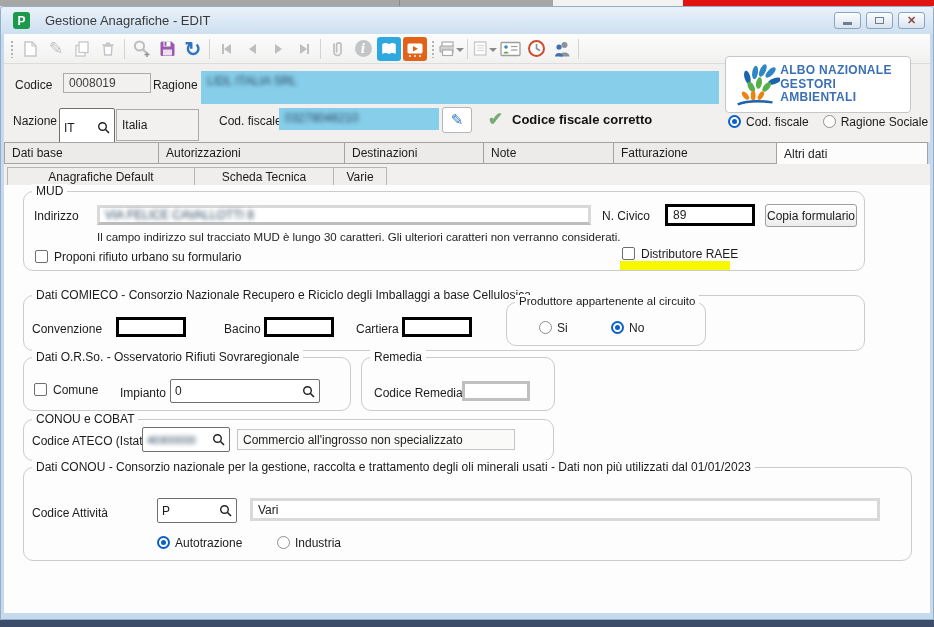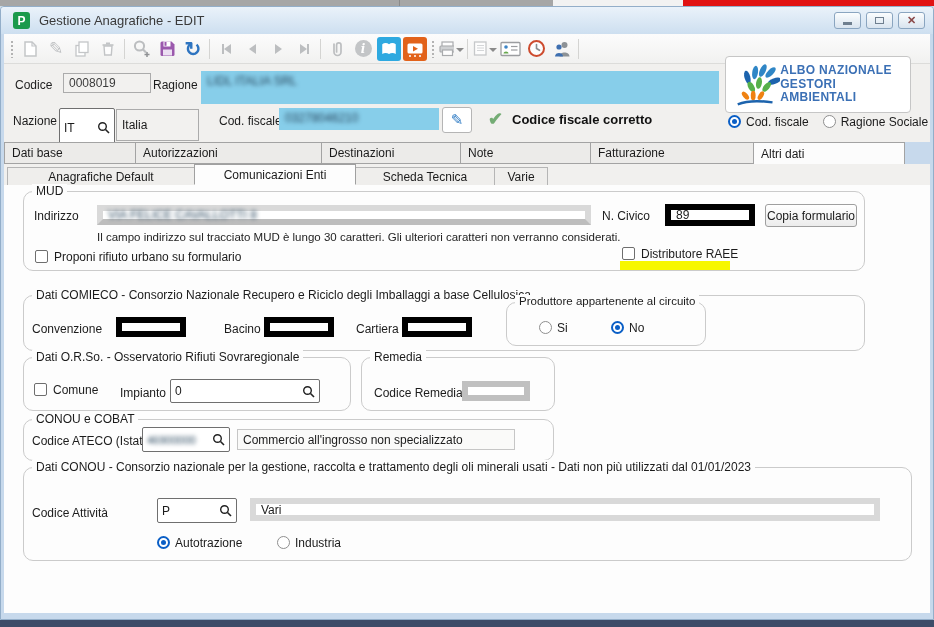--- a/index.html
+++ b/index.html
@@ -10,21 +10,21 @@
   .top-strip{position:absolute;top:0;left:0;width:934px;height:6px;background:#a6a6a6}
   .ts-seg{position:absolute;top:0;height:6px}
   .bottom-strip{position:absolute;top:620px;left:0;width:934px;height:7px;background:#3d4c68}
   
   .window{position:absolute;top:6px;left:0;width:932px;height:612px;background:#c7d9ec;
           border:1px solid #93aec9;border-radius:4px 4px 0 0}
   .titlebar{position:absolute;top:0;left:0;right:0;height:27px;border-radius:3px 3px 0 0;
             background:linear-gradient(#eaf2fa,#cddff0);display:flex;align-items:center;padding-left:12px}
   .app-badge{width:17px;height:17px;border-radius:3px;background:#1b9a4c;color:#fff;font-weight:bold;
              font-size:12px;display:flex;align-items:center;justify-content:center}
-  .title-text{margin-left:9px;font-size:13px;color:#3a3a3a}
+  .title-text{margin-left:15px;font-size:13px;color:#3a3a3a}
   .win-btns{position:absolute;right:8px;top:5px;display:flex;gap:5px}
   .win-btn{width:27px;height:17px;border:1px solid #8aa5c0;border-radius:3px;
            background:linear-gradient(#fbfdfe,#d9e4ef);display:flex;align-items:center;justify-content:center;
            font-size:10px;color:#5c6c7c;box-sizing:border-box}
   .glyph-min{width:9px;height:3px;background:#6f7f8f;margin-top:6px}
   .glyph-max{width:9px;height:7px;border:1.5px solid #6f7f8f;box-sizing:border-box}
   .glyph-close{color:#8a4a4a;font-weight:bold;font-size:11px}
   
   .toolbar{position:absolute;top:27px;left:3px;right:3px;height:30px;
            background:linear-gradient(#fcfcfc,#f1f1f0);border-bottom:1px solid #dcdcda;
@@ -40,21 +40,21 @@
   .nav-bar{width:2px;height:10px;background:#bcbec0}
   .info-dot{width:17px;height:17px;border-radius:50%;background:#c3c5c7;color:#fff;
             font:italic bold 12px "DejaVu Serif",serif;display:flex;align-items:center;justify-content:center}
   .sqico{width:24px;height:24px;border-radius:3px;display:flex;align-items:center;justify-content:center}
   .caret{width:0;height:0;border:4px solid transparent;border-top:4px solid #8b8b8b;margin:6px 0 0 2px}
   
   .header{position:absolute;top:57px;left:3px;right:3px;height:78px;background:#f1f0ee}
   .lbl{position:absolute;white-space:nowrap;font-size:12px;color:#1c1c1c}
   .ro{position:absolute;border:1px solid #ababab;background:#f2f1ef;color:#3c3c3c;
       font-size:12px;display:flex;align-items:center;padding:0 5px;box-sizing:border-box}
-  .inp{position:absolute;border:6px solid #000000;background:#fff;font-size:12px;
+  .inp{position:absolute;border:3px solid #000000;background:#fff;font-size:12px;
        display:flex;align-items:center;padding:4px 5px;box-sizing:border-box}
   .cyan{position:absolute;background:#87ceea;display:flex;align-items:flex-start;padding:3px 6px;box-sizing:border-box}
   .redacted{filter:blur(2px);color:#27455c;font-size:12px}
   .lookup{position:absolute;border:1px solid #6f6f6f;border-radius:2px;background:#fff;
           display:flex;align-items:center;padding:0 4px;box-sizing:border-box;font-size:12px}
   .lookup .fill{flex:1}
   .pencil-btn{position:absolute;border:1px solid #b5b5b5;border-radius:3px;background:#fff;
               display:flex;align-items:center;justify-content:center;color:#2e7bc4;font-size:15px}
   .check-green{position:absolute;color:#74ac74;font-size:18px;font-weight:bold}
   .cf-status{position:absolute;font-weight:bold;font-size:13px;color:#111}
@@ -302,31 +302,30 @@
       <div>ALBO NAZIONALE</div>
       <div>GESTORI AMBIENTALI</div>
     </div>
   </div>
   <div class="search-radios">
     <span class="nowrap"><span class="rad sel"></span><span>Cod. fiscale</span></span>
     <span class="nowrap"><span class="rad"></span><span>Ragione Sociale</span></span>
   </div>
 
   <div class="tabs-main">
-    <div class="mtab" style="width:132px">Dati base</div>
+    <div class="mtab" style="width:155px">Dati base</div>
     <div class="mtab" style="width:187px">Autorizzazioni</div>
     <div class="mtab" style="width:140px">Destinazioni</div>
     <div class="mtab" style="width:131px">Note</div>
     <div class="mtab" style="width:164px">Fatturazione</div>
     <div class="mtab active" style="width:152px">Altri dati</div>
   </div>
 
   <div class="tabs-sub">
     <div class="stab" style="width:188px">Anagrafiche Default</div>
-    <div class="stab active" style="width:162px">Comunicazioni Enti</div>
     <div class="stab" style="width:140px">Scheda Tecnica</div>
     <div class="stab" style="width:54px">Varie</div>
   </div>
 
   <div class="content">
 
     <div class="group" style="top:6px;left:19px;width:842px;height:80px">
       <span class="legend">MUD</span>
       <span class="lbl" style="left:10px;top:17px">Indirizzo</span>
       <div class="inp" style="left:73px;top:13px;width:494px;height:20px;border-color:#d9d9d9;border-bottom-color:#bdbdbd">

